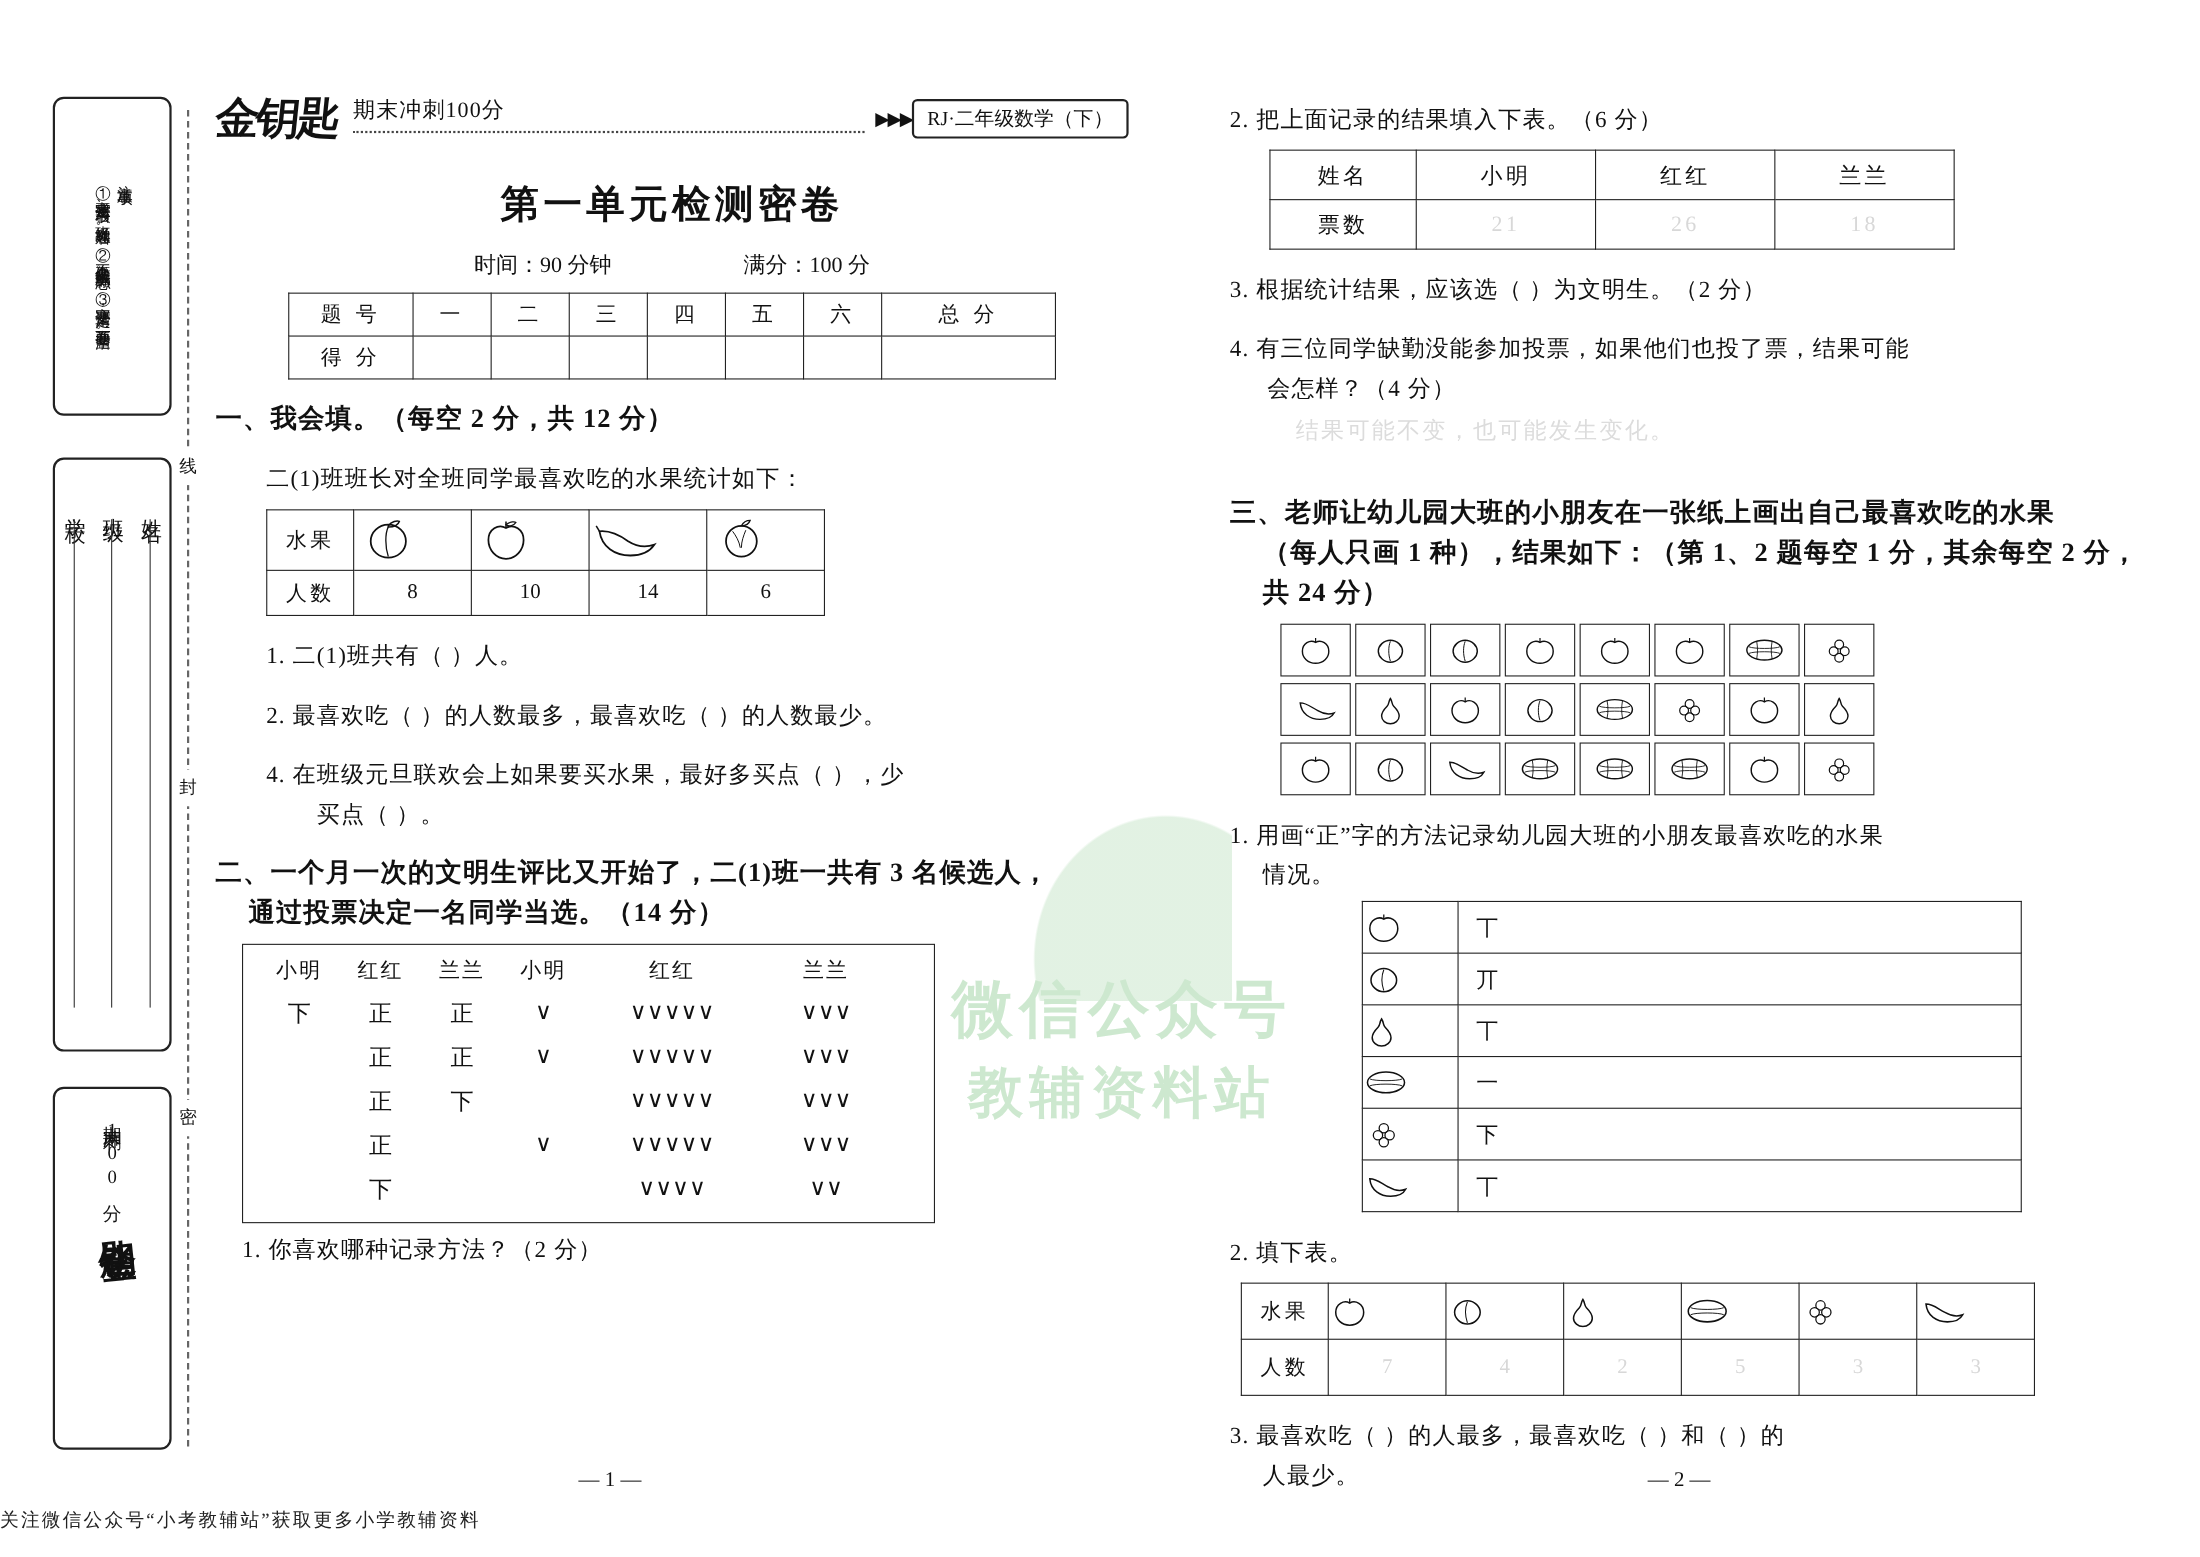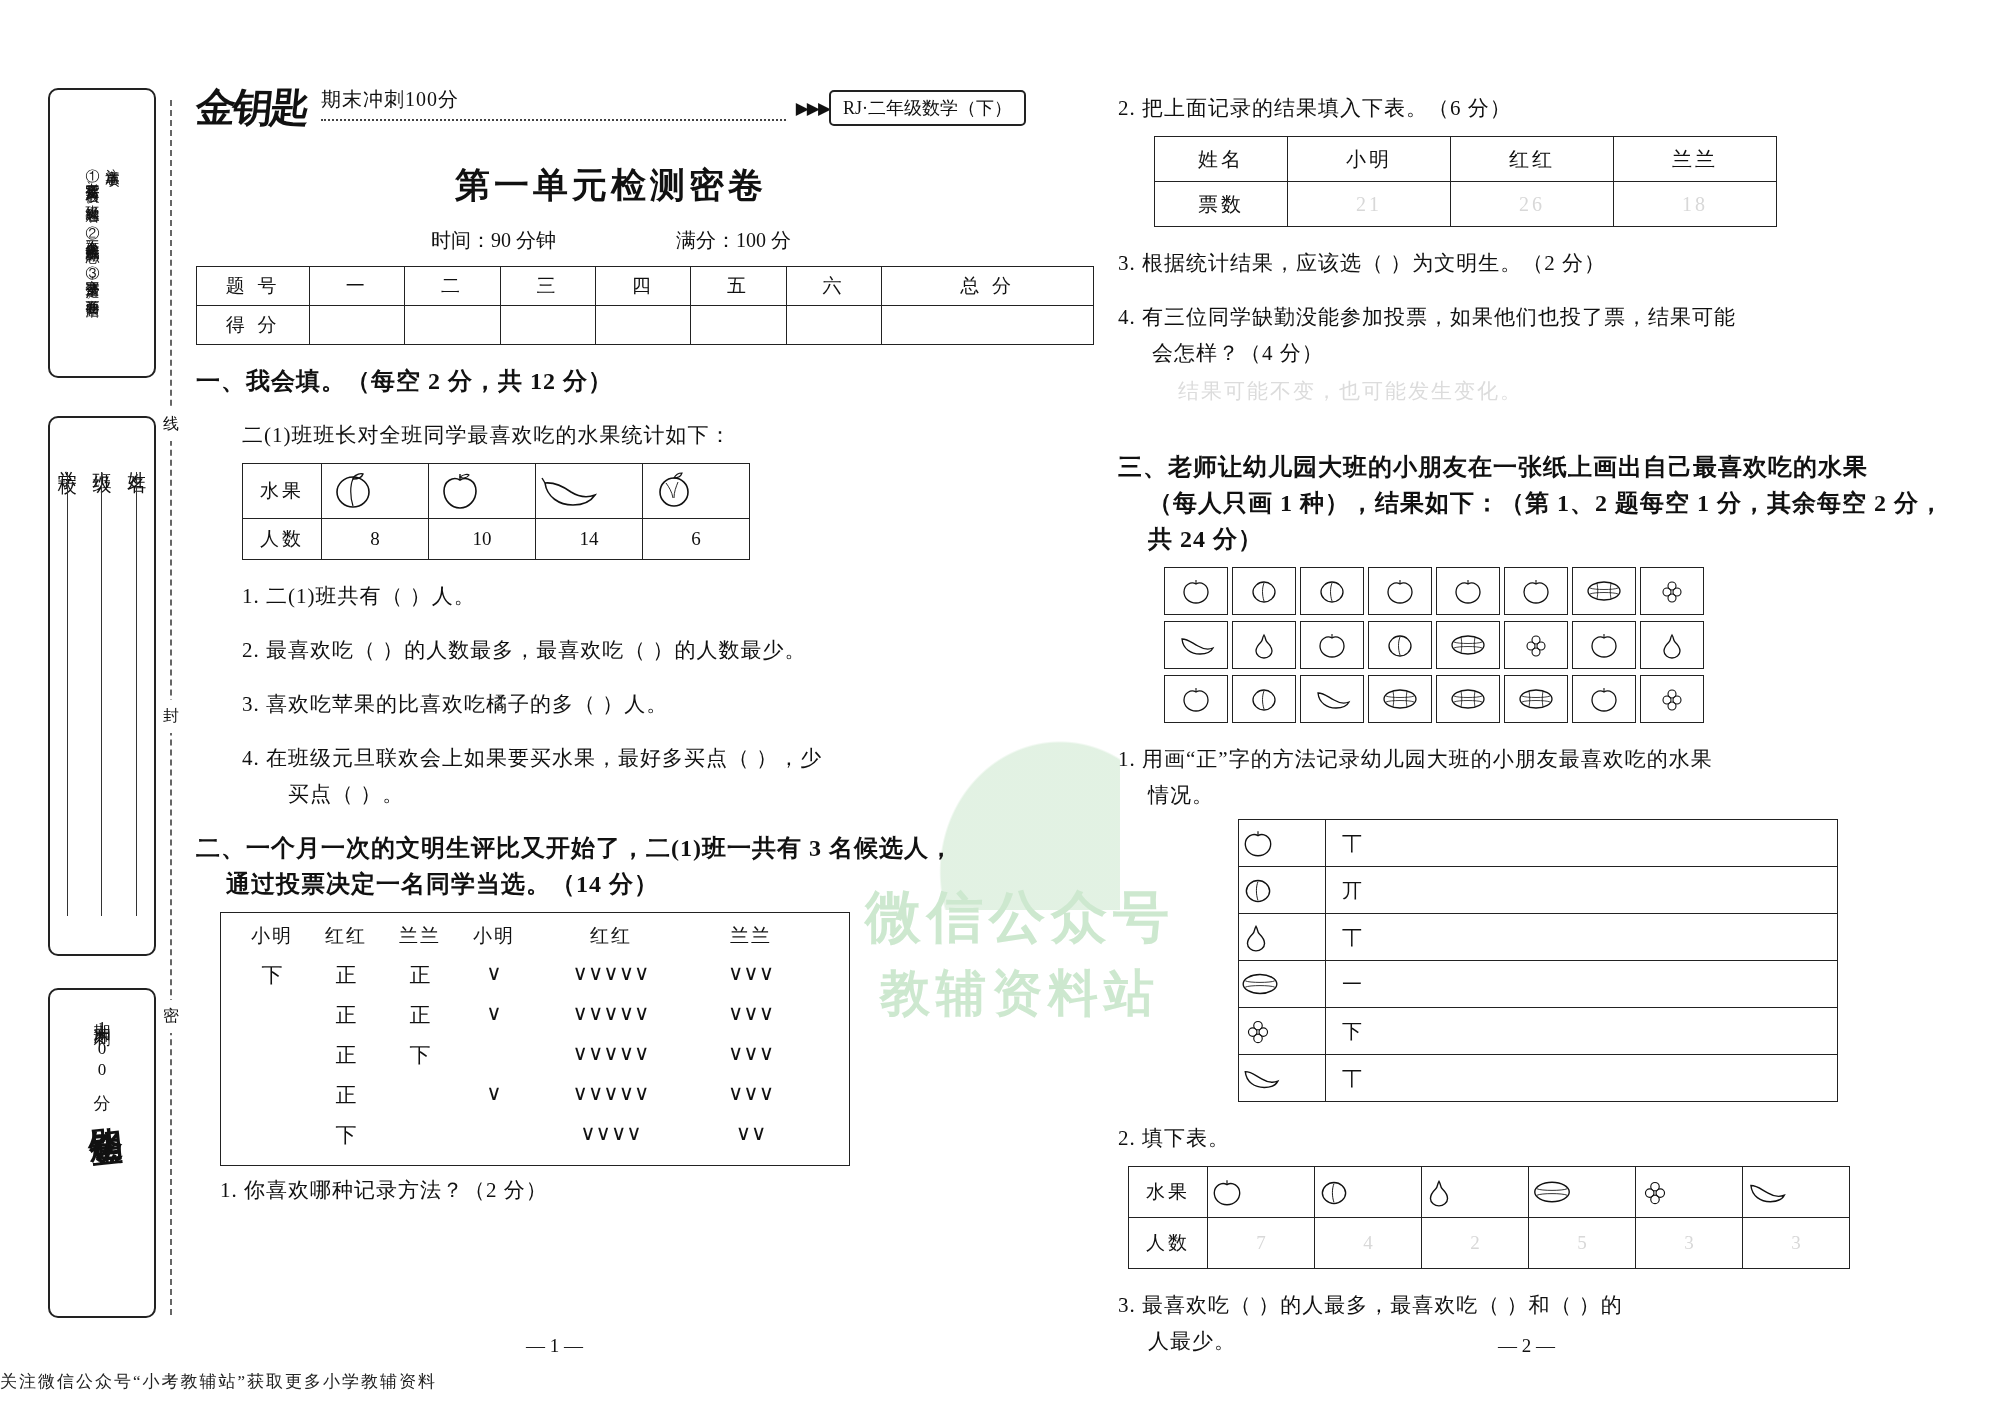--- a/index.html
+++ b/index.html
@@ -62,21 +62,21 @@
   .hdr-right{
     border:2px solid #222;border-radius:5px;padding:4px 12px;font-size:18px;
     margin-top:10px;white-space:nowrap;
   }
   h1.ptitle{
     text-align:center;font-size:35px;letter-spacing:4px;margin:26px 0 18px;
     font-weight:bold;
   }
   .meta{display:flex;justify-content:center;gap:120px;font-size:20px;margin-bottom:12px;}
 
-  table.score{border-collapse:collapse;margin:0 auto;width:898px;}
+  table.score{border-collapse:collapse;margin:0 auto;width:698px;}
   table.score td{border:1.6px solid #222;height:36px;text-align:center;font-size:19px;letter-spacing:4px;}
   table.score td:first-child{width:110px;}
 
   .sec{font-size:21px;line-height:36px;margin-top:18px;letter-spacing:1px;}
   .sec-h{font-size:24px;font-weight:bold;letter-spacing:1px;}
   .indent{margin-left:46px;}
 
   table.fruit{border-collapse:collapse;margin:10px 0 6px 46px;}
   table.fruit td{border:1.6px solid #222;text-align:center;font-size:19px;}
   table.fruit td.lbl{width:76px;letter-spacing:3px;}
@@ -274,21 +274,20 @@
         <td class="num">8</td>
         <td class="num">10</td>
         <td class="num">14</td>
         <td class="num">6</td>
       </tr>
     </tbody>
       </table>
 
     <div class="sec indent">1. 二(1)班共有（        ）人。</div>
     <div class="sec indent">2. 最喜欢吃（        ）的人数最多，最喜欢吃（        ）的人数最少。</div>
-    <div class="sec indent">3. 喜欢吃苹果的比喜欢吃橘子的多（      ）人。</div>
     <div class="sec indent">4. 在班级元旦联欢会上如果要买水果，最好多买点（        ），少</div>
     <div class="sec" style="margin-left:92px;margin-top:0">买点（      ）。</div>
 
     <div class="sec sec-h">二、一个月一次的文明生评比又开始了，二(1)班一共有 3 名候选人，</div>
     <div class="sec sec-h" style="margin-left:30px;margin-top:0">通过投票决定一名同学当选。（14 分）</div>
 
     <div class="tally-box">
       <div class="tally-head">
         <div class="c1">小明</div>
         <div class="c2">红红</div>

